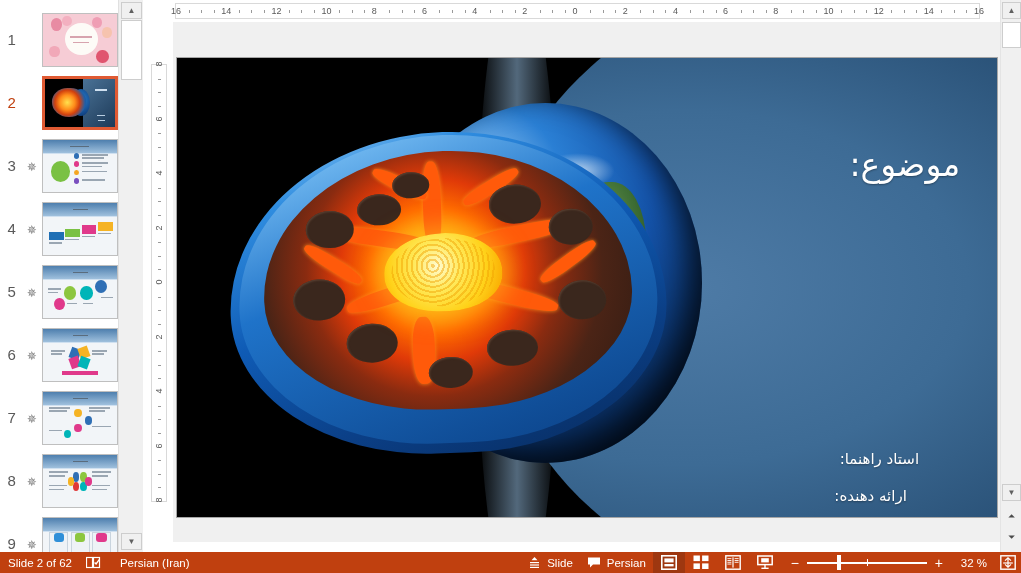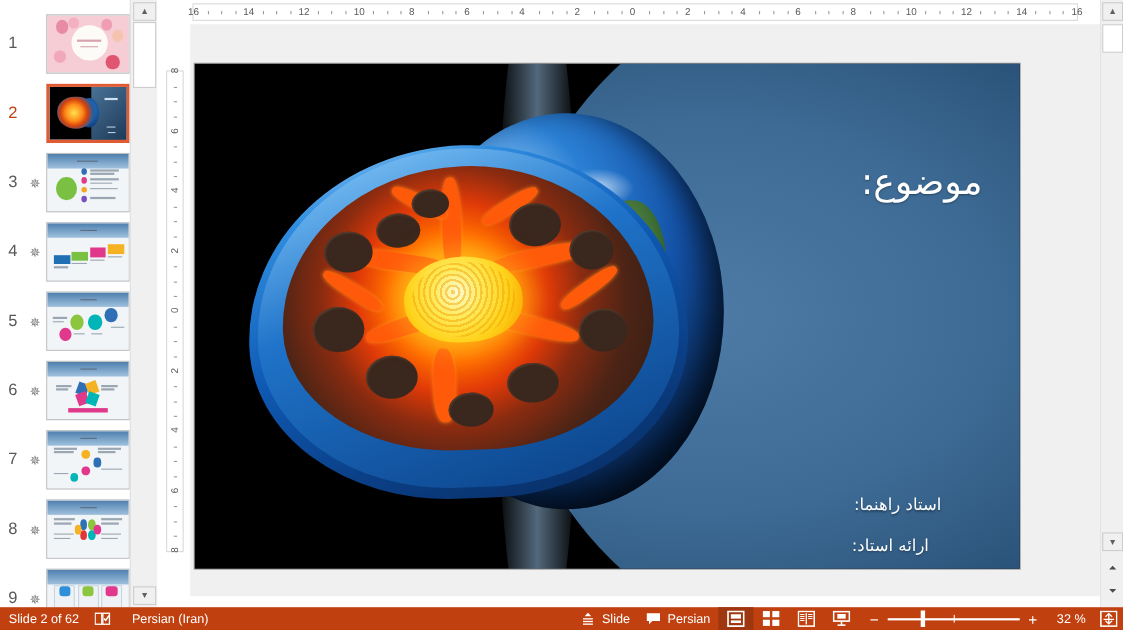--- a/index.html
+++ b/index.html
@@ -116,21 +116,21 @@
   }
 
   
   #canvas {
     position:absolute; left:173px; top:22px;
     width:827px; height:520px;
     background:#f0f0f0;
   }
   #slide {
     position:absolute; left:4px; top:36px;
-    width:750px; height:459px;
+    width:820px; height:459px;
     background:#000000;
     box-shadow: 0 0 0 1px #a6a6a6;
     overflow:hidden;
   }
   
   #slide-bg-right {
     position:absolute; right:0; top:0; width:52%; height:100%;
     background: linear-gradient(118deg, #5d87ae 0%, #3d6party 0%, #39618a 38%, #254a70 68%, #1a3b5d 100%);
   }
   #slide-arc {
@@ -627,21 +627,21 @@
                   <div id="core-tex"></div>
                 </div>
               </div>
             </div>
           </div>
         </div>
       </div>
 
       <div class="fa" id="txt-subject">موضوع:</div>
       <div class="fa" id="txt-advisor">استاد راهنما:</div>
-      <div class="fa" id="txt-presenter">ارائه استاد:</div>
+      <div class="fa" id="txt-presenter">ارائه دهنده:</div>
     </div>
   </div>
 
   <div id="v-scroll">
     <div id="v-sb-up">▲</div>
     <div id="v-sb-thumb"></div>
     <div id="v-sb-down">▼</div>
     <div class="navbtn" id="v-prev">⏶</div>
     <div class="navbtn" id="v-next">⏷</div>
   </div>

